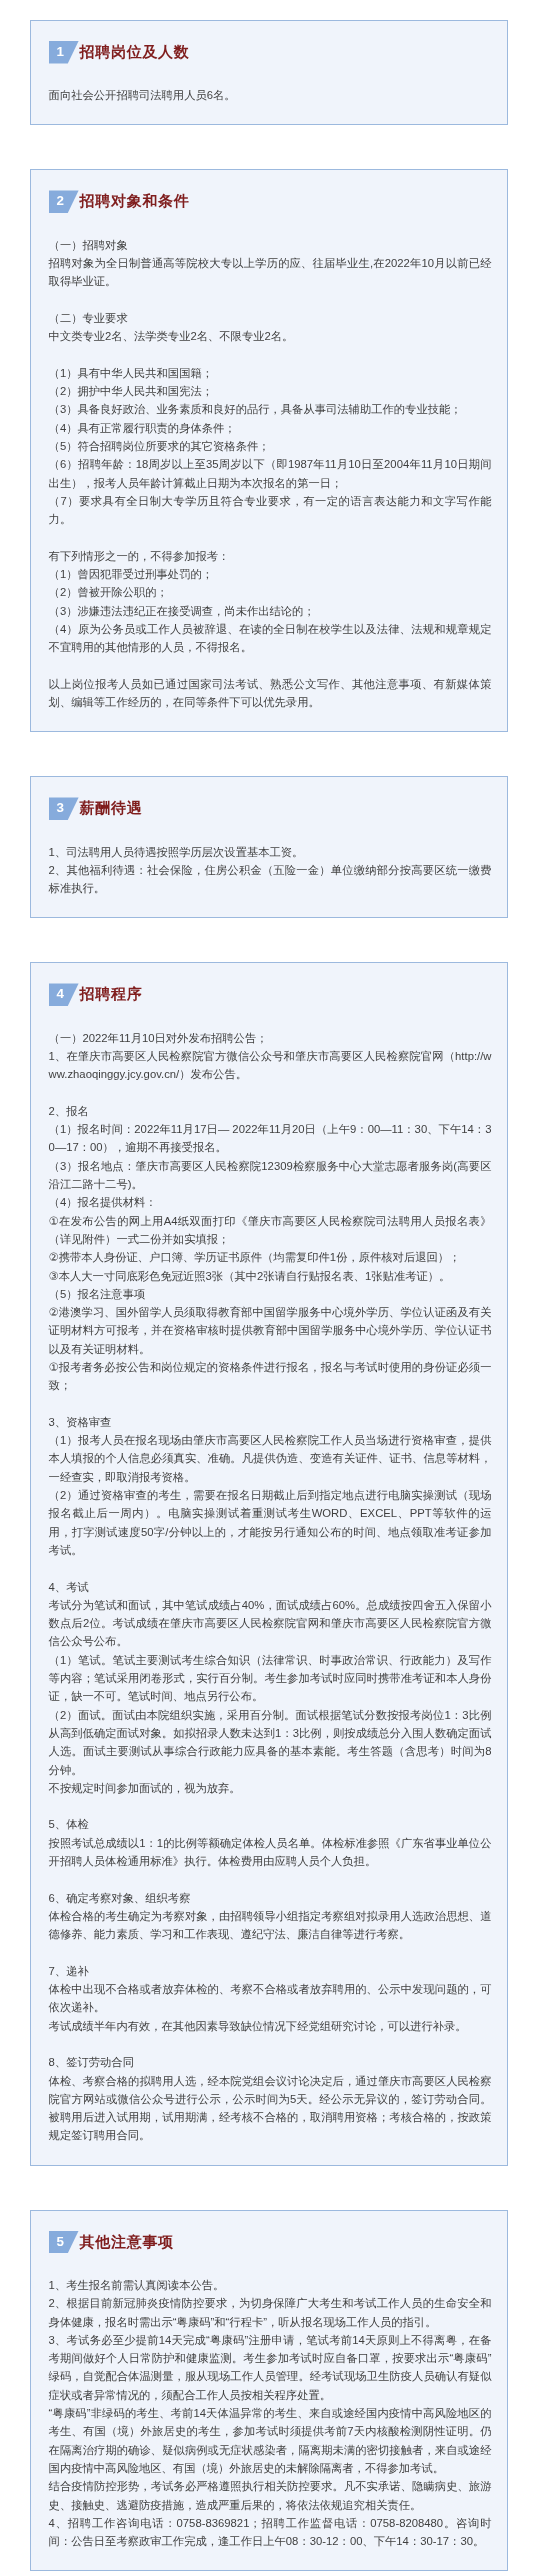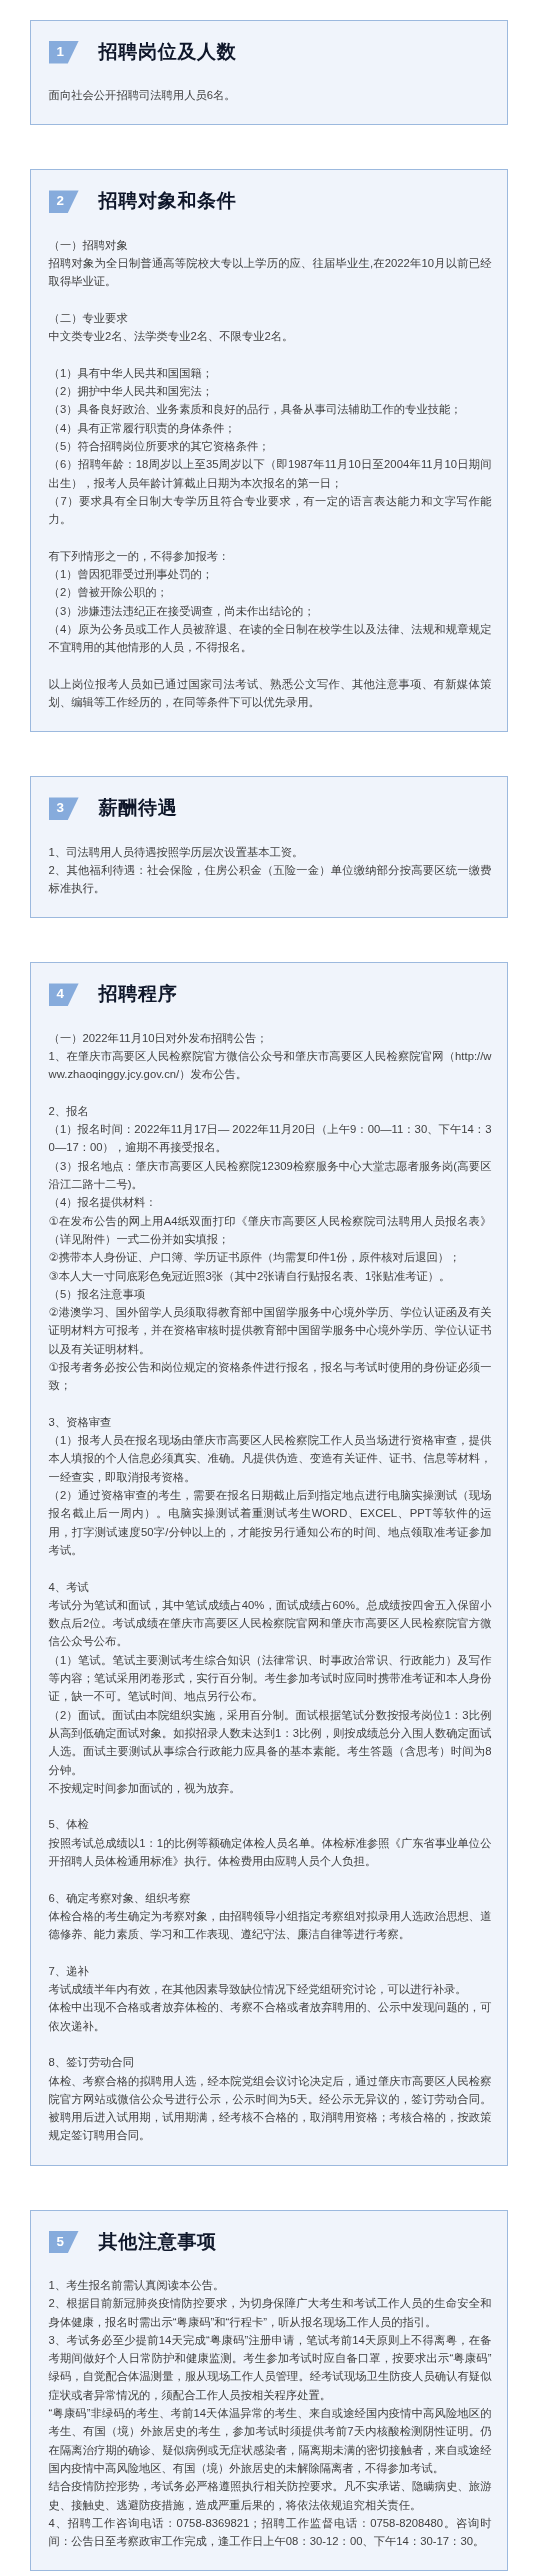--- a/index.html
+++ b/index.html
@@ -29,24 +29,24 @@
     background:#86abdc;
     clip-path:polygon(0 0,100% 0,64% 100%,0 100%);
     color:#ffffff;
     font-size:13.4px;
     font-weight:bold;
     line-height:22.6px;
     padding-left:7.8px;
     box-sizing:border-box;
   }
   .card-title{
-    margin:0 0 0 20px;
-    font-size:19px;
+    margin:0 0 0 1px;
+    font-size:15px;
     font-weight:bold;
-    color:#0f172a;
+    color:#7f1d1d;
     letter-spacing:0.7px;
     line-height:22.6px;
   }
   .card-body p.para{
     margin:0;
     font-size:11.3px;
     line-height:18.3px;
     text-align:justify;
     word-break:break-all;
   }
@@ -138,22 +138,22 @@
         <p class="para">（2）面试。面试由本院组织实施，采用百分制。面试根据笔试分数按报考岗位1：3比例从高到低确定面试对象。如拟招录人数未达到1：3比例，则按成绩总分入围人数确定面试人选。面试主要测试从事综合行政能力应具备的基本素能。考生答题（含思考）时间为8分钟。</p>
         <p class="para">不按规定时间参加面试的，视为放弃。</p>
         <p class="para"></p>
         <p class="para">5、体检</p>
         <p class="para">按照考试总成绩以1：1的比例等额确定体检人员名单。体检标准参照《广东省事业单位公开招聘人员体检通用标准》执行。体检费用由应聘人员个人负担。</p>
         <p class="para"></p>
         <p class="para">6、确定考察对象、组织考察</p>
         <p class="para">体检合格的考生确定为考察对象，由招聘领导小组指定考察组对拟录用人选政治思想、道德修养、能力素质、学习和工作表现、遵纪守法、廉洁自律等进行考察。</p>
         <p class="para"></p>
         <p class="para">7、递补</p>
+        <p class="para">体检中出现不合格或者放弃体检的、考察不合格或者放弃聘用的、公示中发现问题的，可依次递补。</p>
         <p class="para">考试成绩半年内有效，在其他因素导致缺位情况下经党组研究讨论，可以进行补录。</p>
-        <p class="para">体检中出现不合格或者放弃体检的、考察不合格或者放弃聘用的、公示中发现问题的，可依次递补。</p>
         <p class="para"></p>
         <p class="para">8、签订劳动合同</p>
         <p class="para">体检、考察合格的拟聘用人选，经本院党组会议讨论决定后，通过肇庆市高要区人民检察院官方网站或微信公众号进行公示，公示时间为5天。经公示无异议的，签订劳动合同。被聘用后进入试用期，试用期满，经考核不合格的，取消聘用资格；考核合格的，按政策规定签订聘用合同。</p>
       </div>
   </section>
 
   <section class="card">
     <header class="card-head">
       <div class="badge">5</div>
       <h2 class="card-title">其他注意事项</h2>

